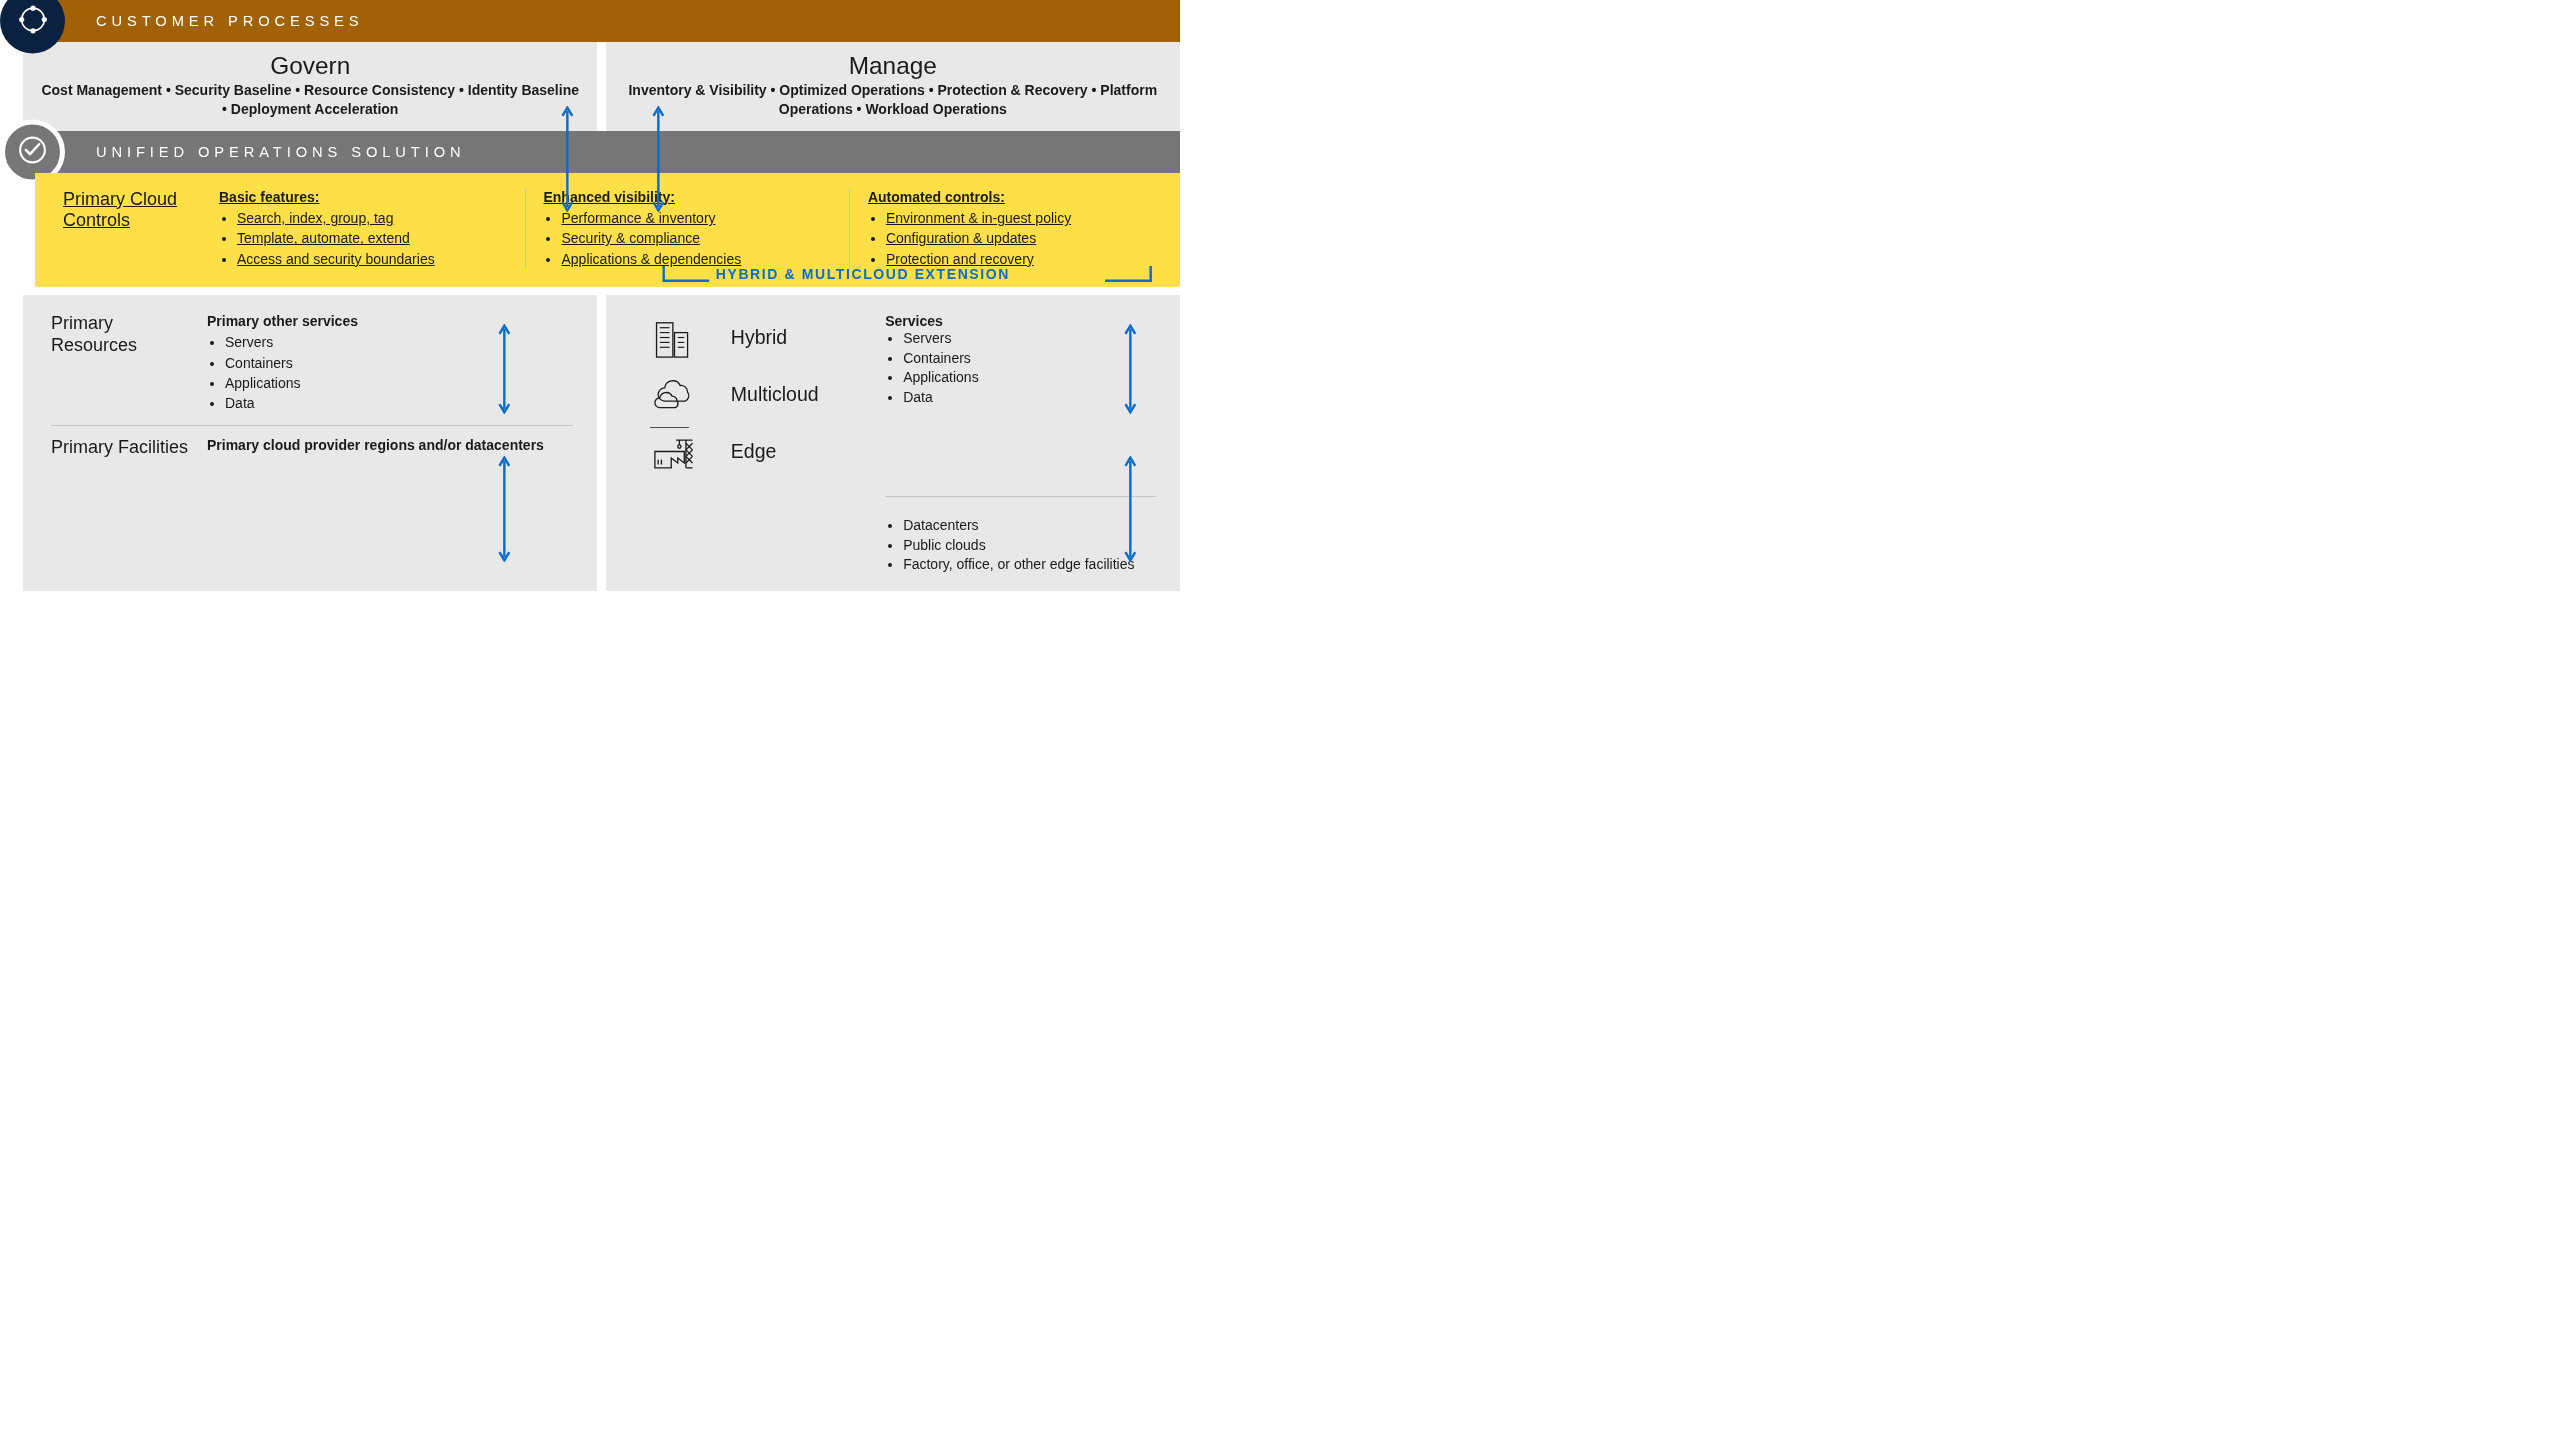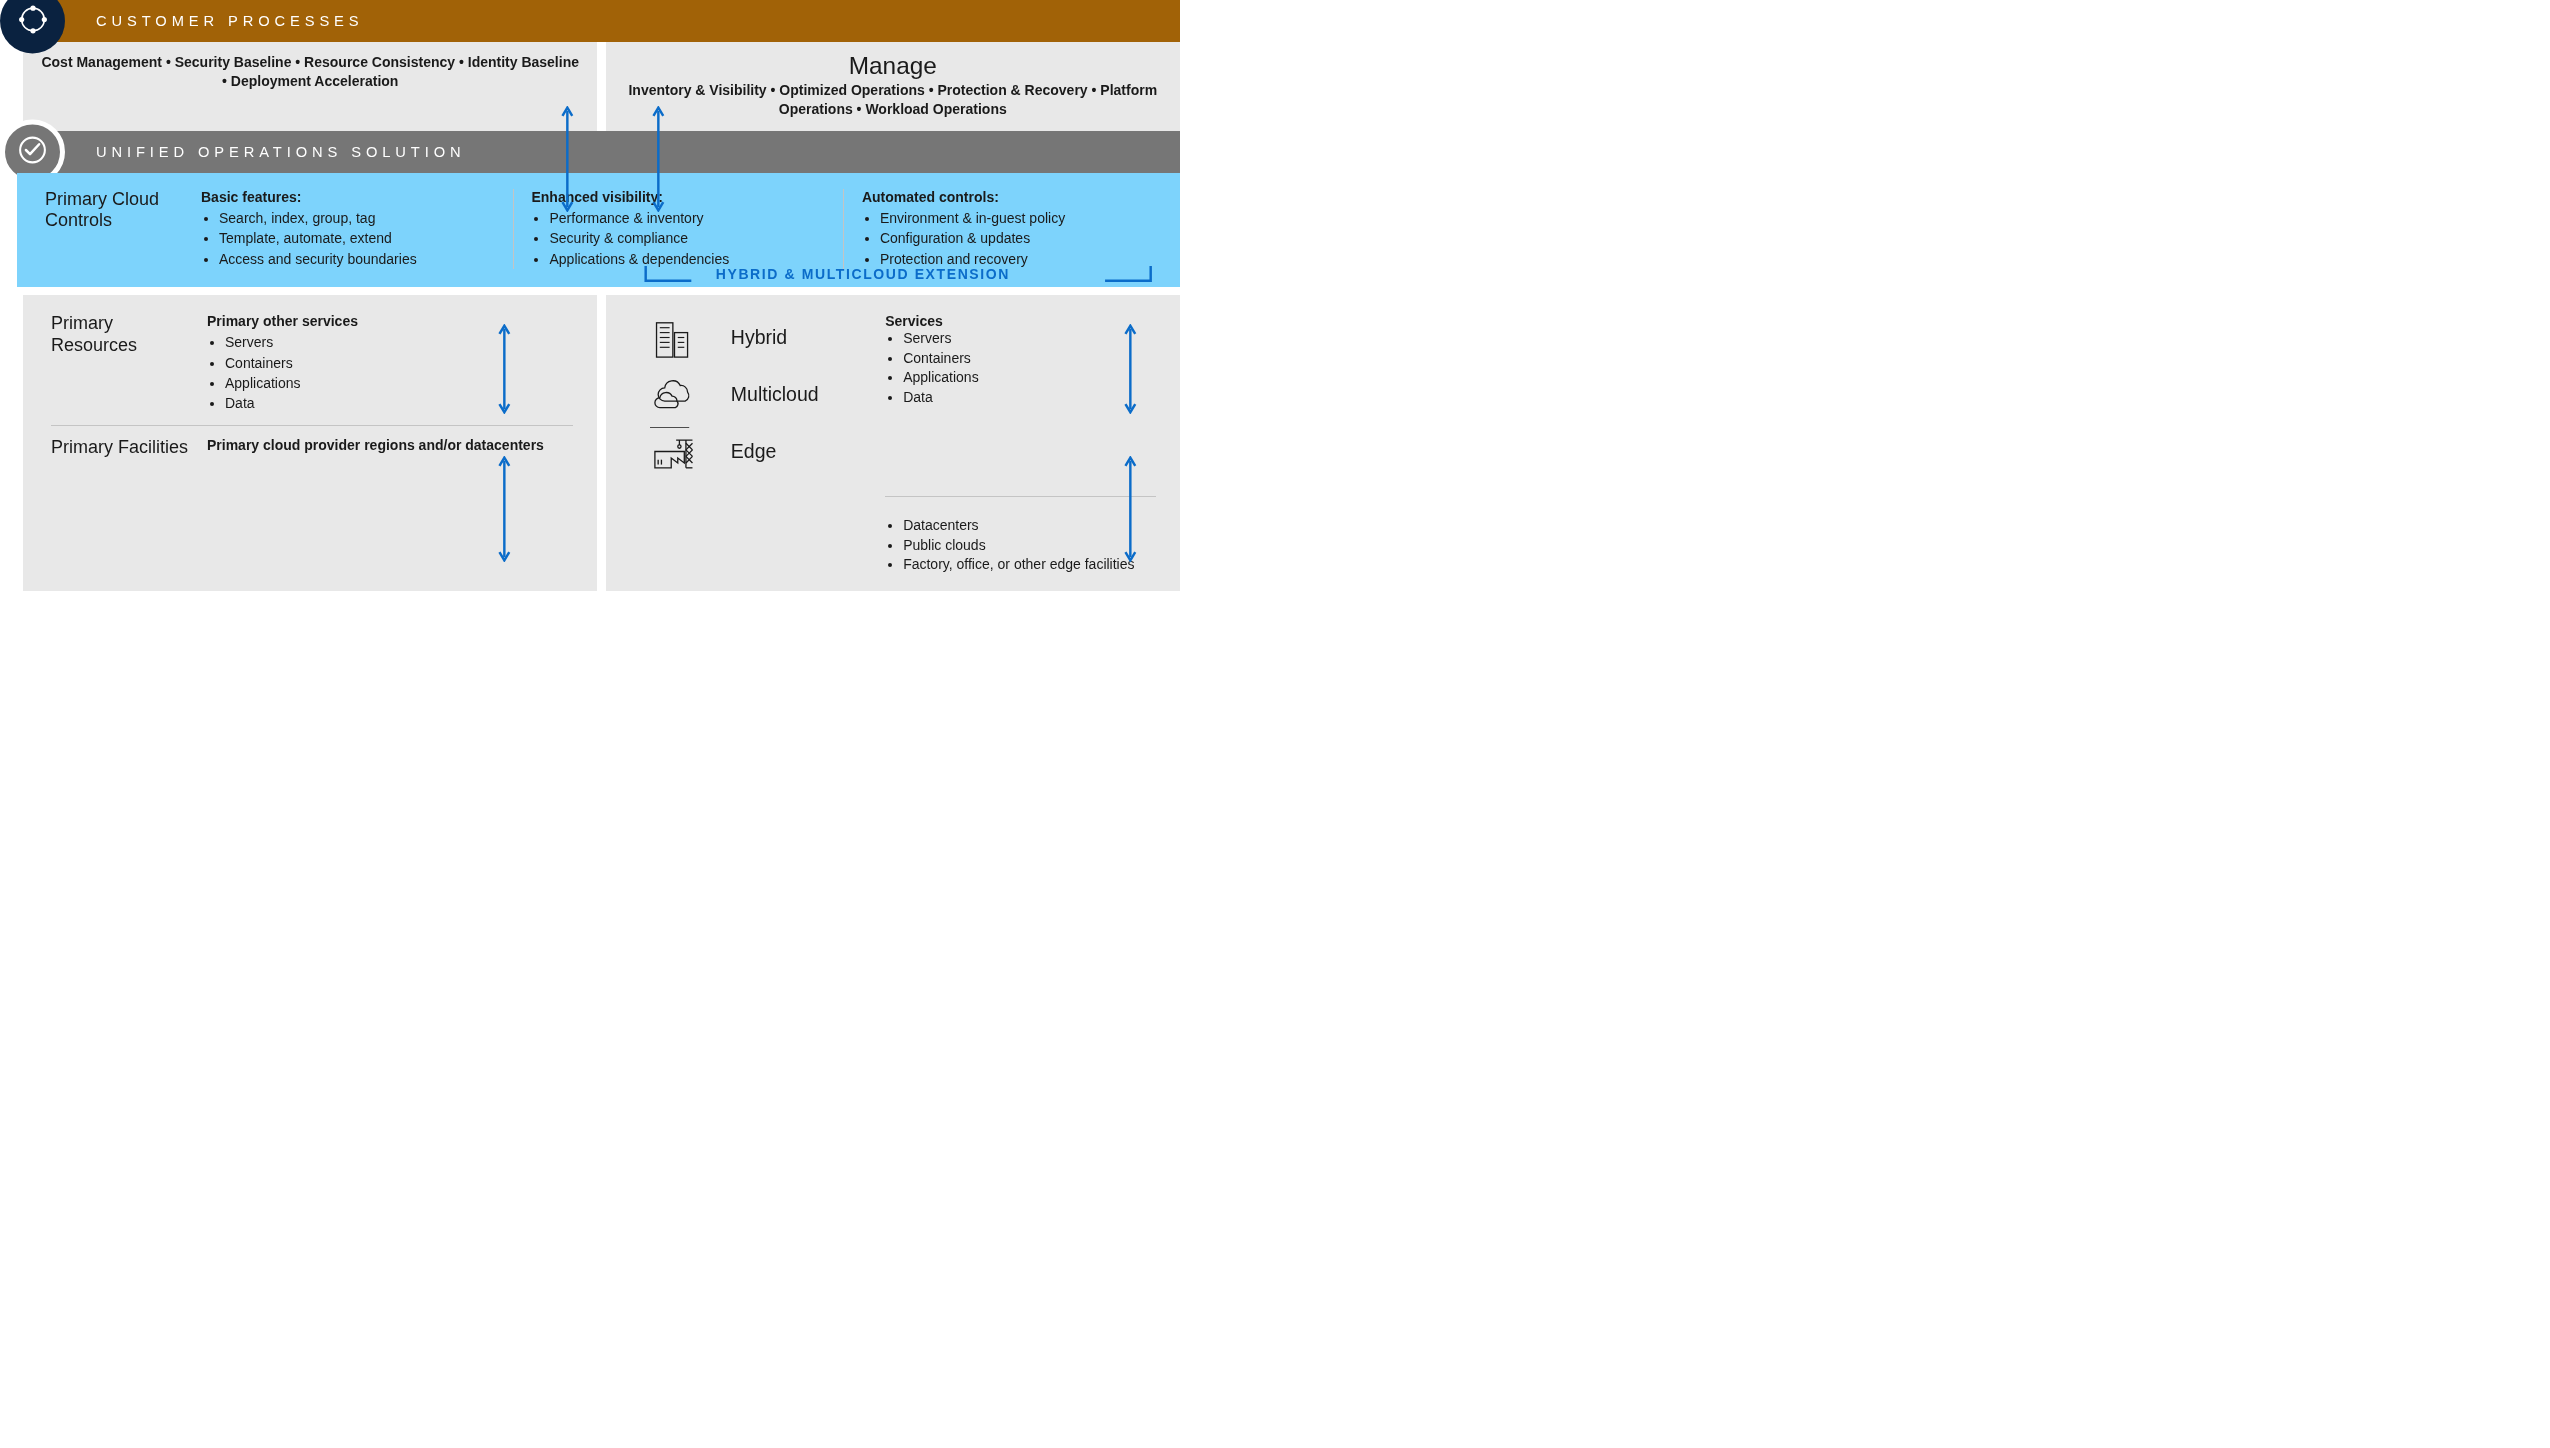--- a/index.html
+++ b/index.html
@@ -55,24 +55,25 @@
     padding: 9.8px 16.3px 11.4px;
   }
   .panel-top { text-align: center; }
   .panel-top h2 { font-size: 24.4px; font-weight: 500; }
   .panel-top .sub { font-size: 14px; font-weight: 600; margin-top: 1.6px; line-height: 1.35; }
   .col-left { flex: 1 1 50%; }
   .col-right { flex: 1 1 50%; }
 
   
   .pcc {
-    margin-left: 17px;
-    background: #7dd3fc;
+    margin-left: 35px;
+    background: #fde047;
     padding: 16.3px 24.4px 18px 28px;
     position: relative;
+    text-decoration: underline;
   }
   .pcc-grid {
     display: grid;
     grid-template-columns: 138px 1fr 0.8px 1fr 0.8px 1fr;
     gap: 18px;
     align-items: start;
   }
   .vline { width: 0.8px; background: #c4c4c4; align-self: stretch; }
   .sec-label { font-size: 18px; font-weight: 500; line-height: 1.2; }
   .feat h4 { font-size: 14px; font-weight: 600; margin-bottom: 3.3px; }
@@ -154,20 +155,21 @@
               <circle cx="7" cy="21" r="3.2"></circle>
             </g>
           </svg>
       </span>
     </div>
     <div class="bar-title">CUSTOMER PROCESSES</div>
   </div>
 
   <div class="two-col">
     <div class="panel panel-top col-left">
+      <h2>Govern</h2>
       <div class="sub">Cost Management • Security Baseline • Resource Consistency • Identity Baseline • Deployment Acceleration</div>
     </div>
     <div class="panel panel-top col-right">
       <h2>Manage</h2>
       <div class="sub">Inventory &amp; Visibility • Optimized Operations • Protection &amp; Recovery • Platform Operations • Workload Operations</div>
     </div>
   </div>
 
   <div class="bar bar-gray" style="margin-top:0;">
     <div class="badge badge-gray">

